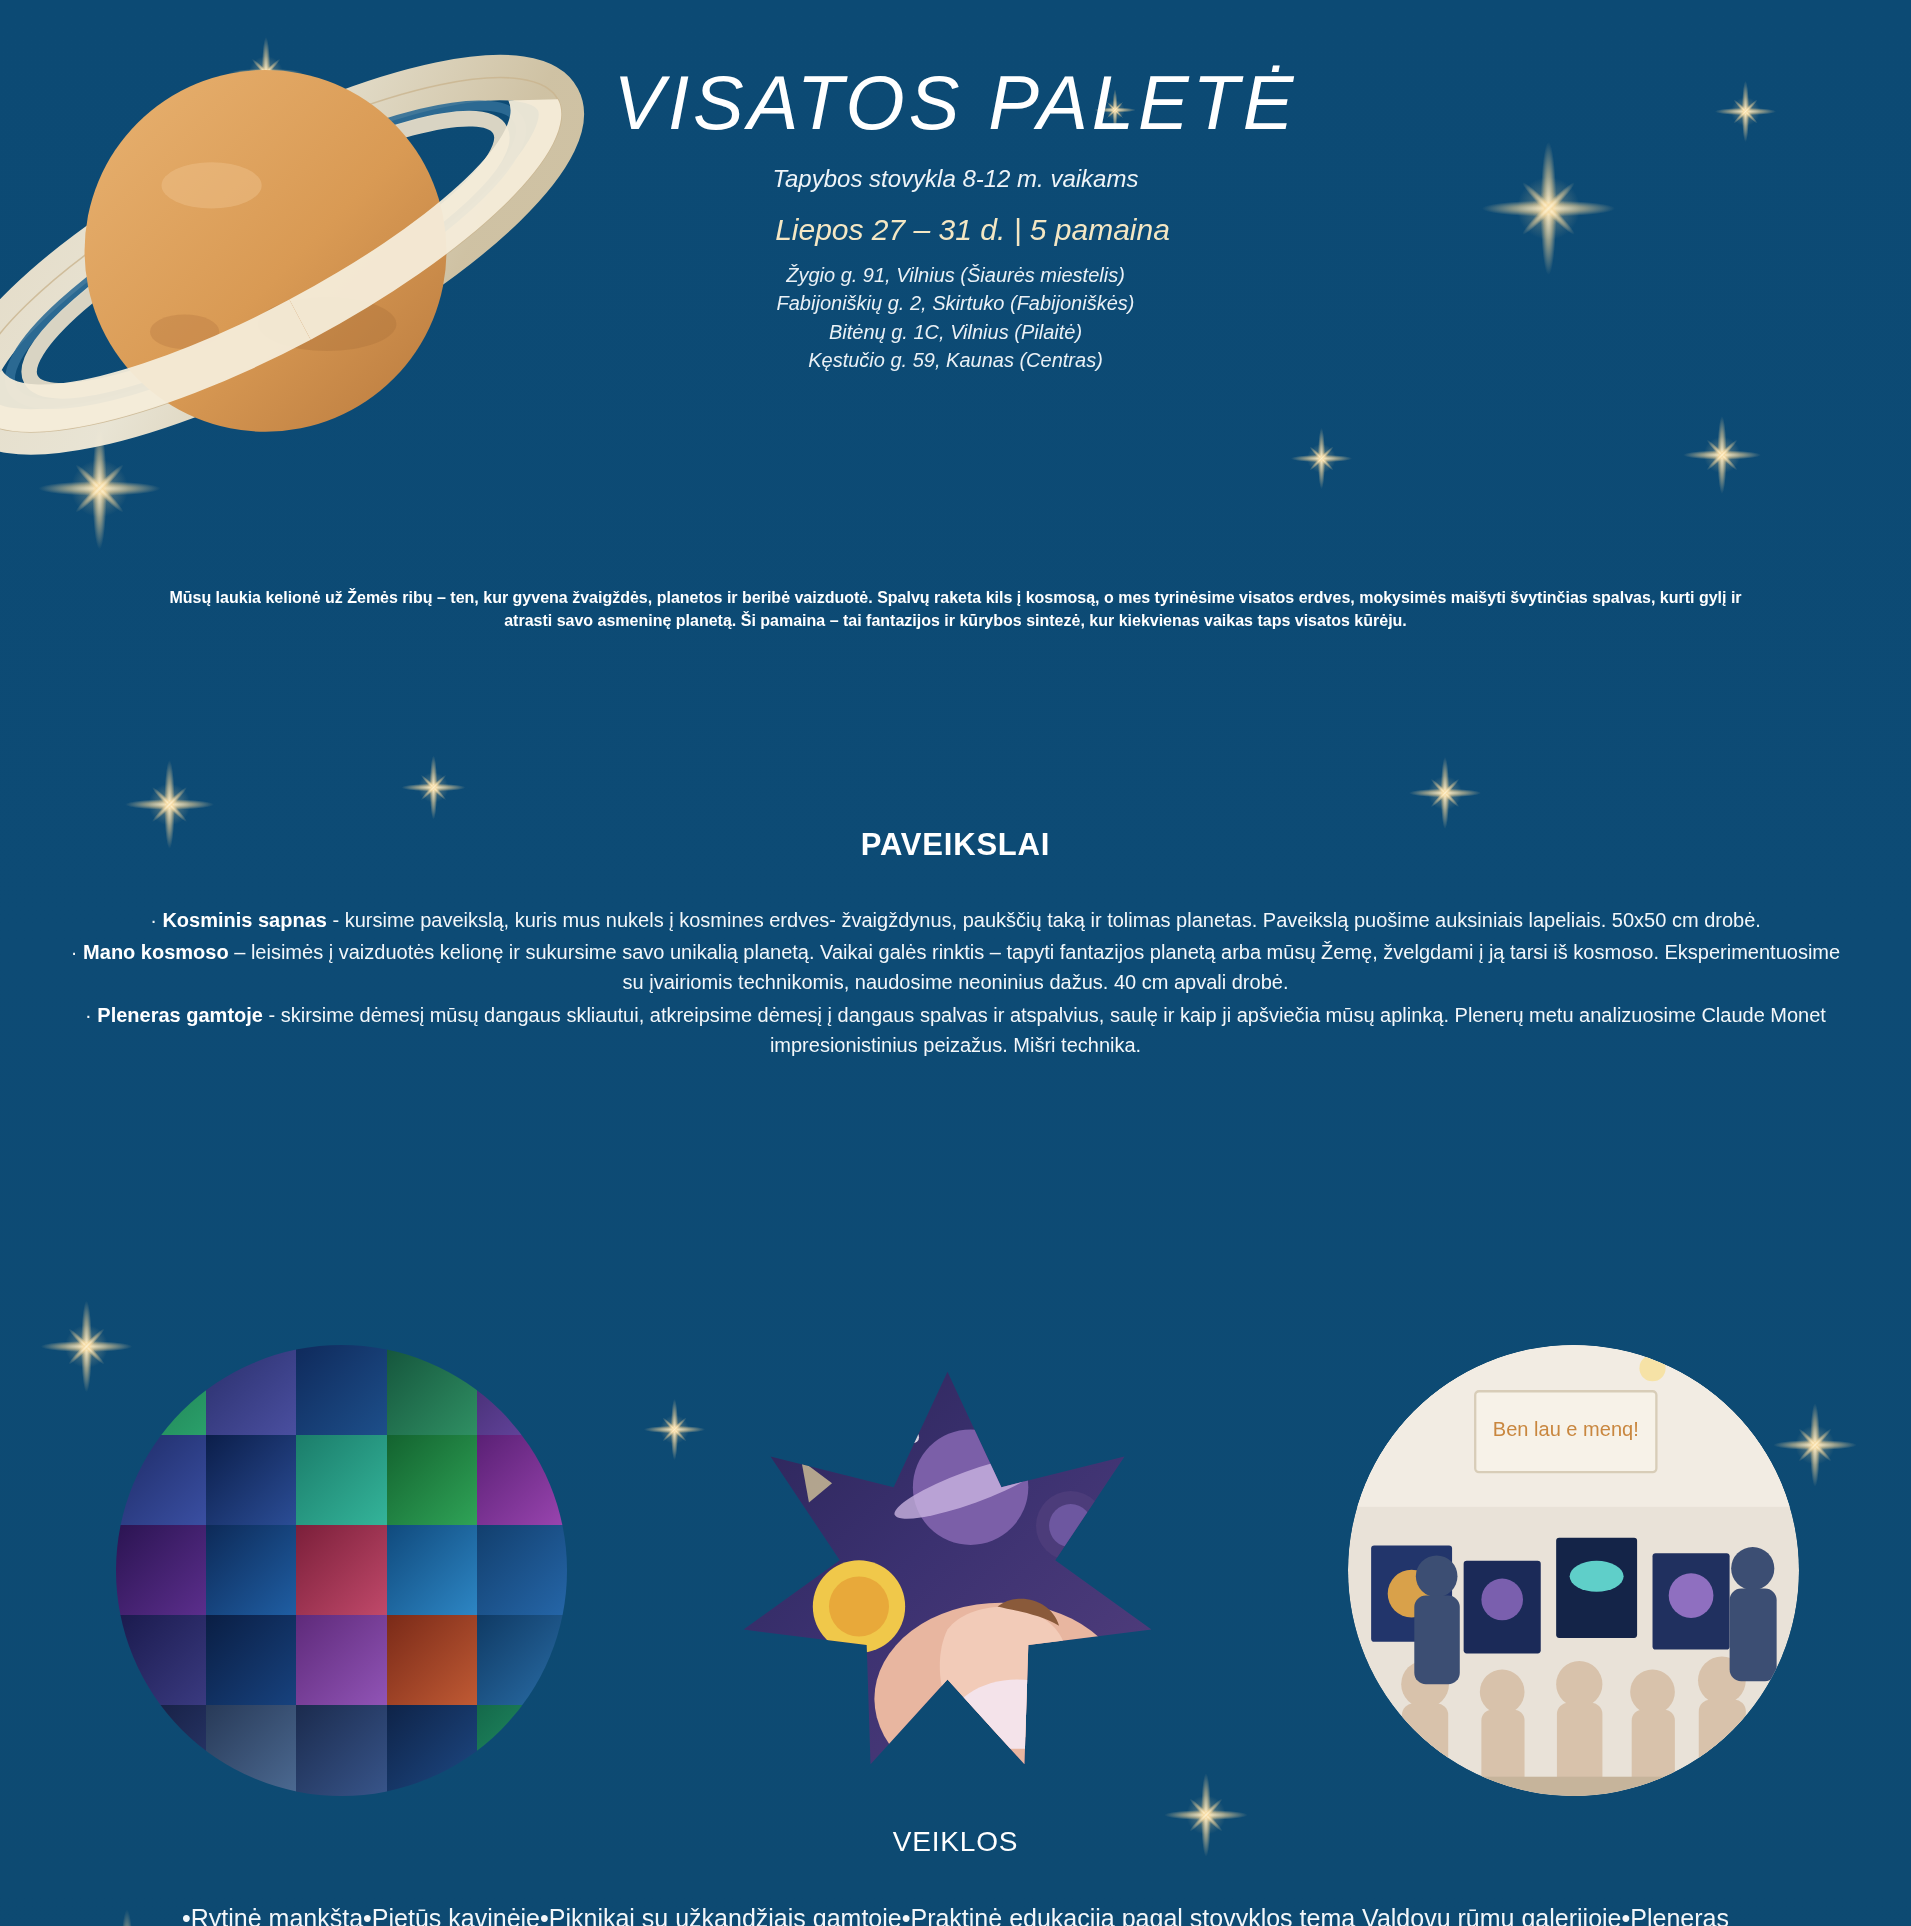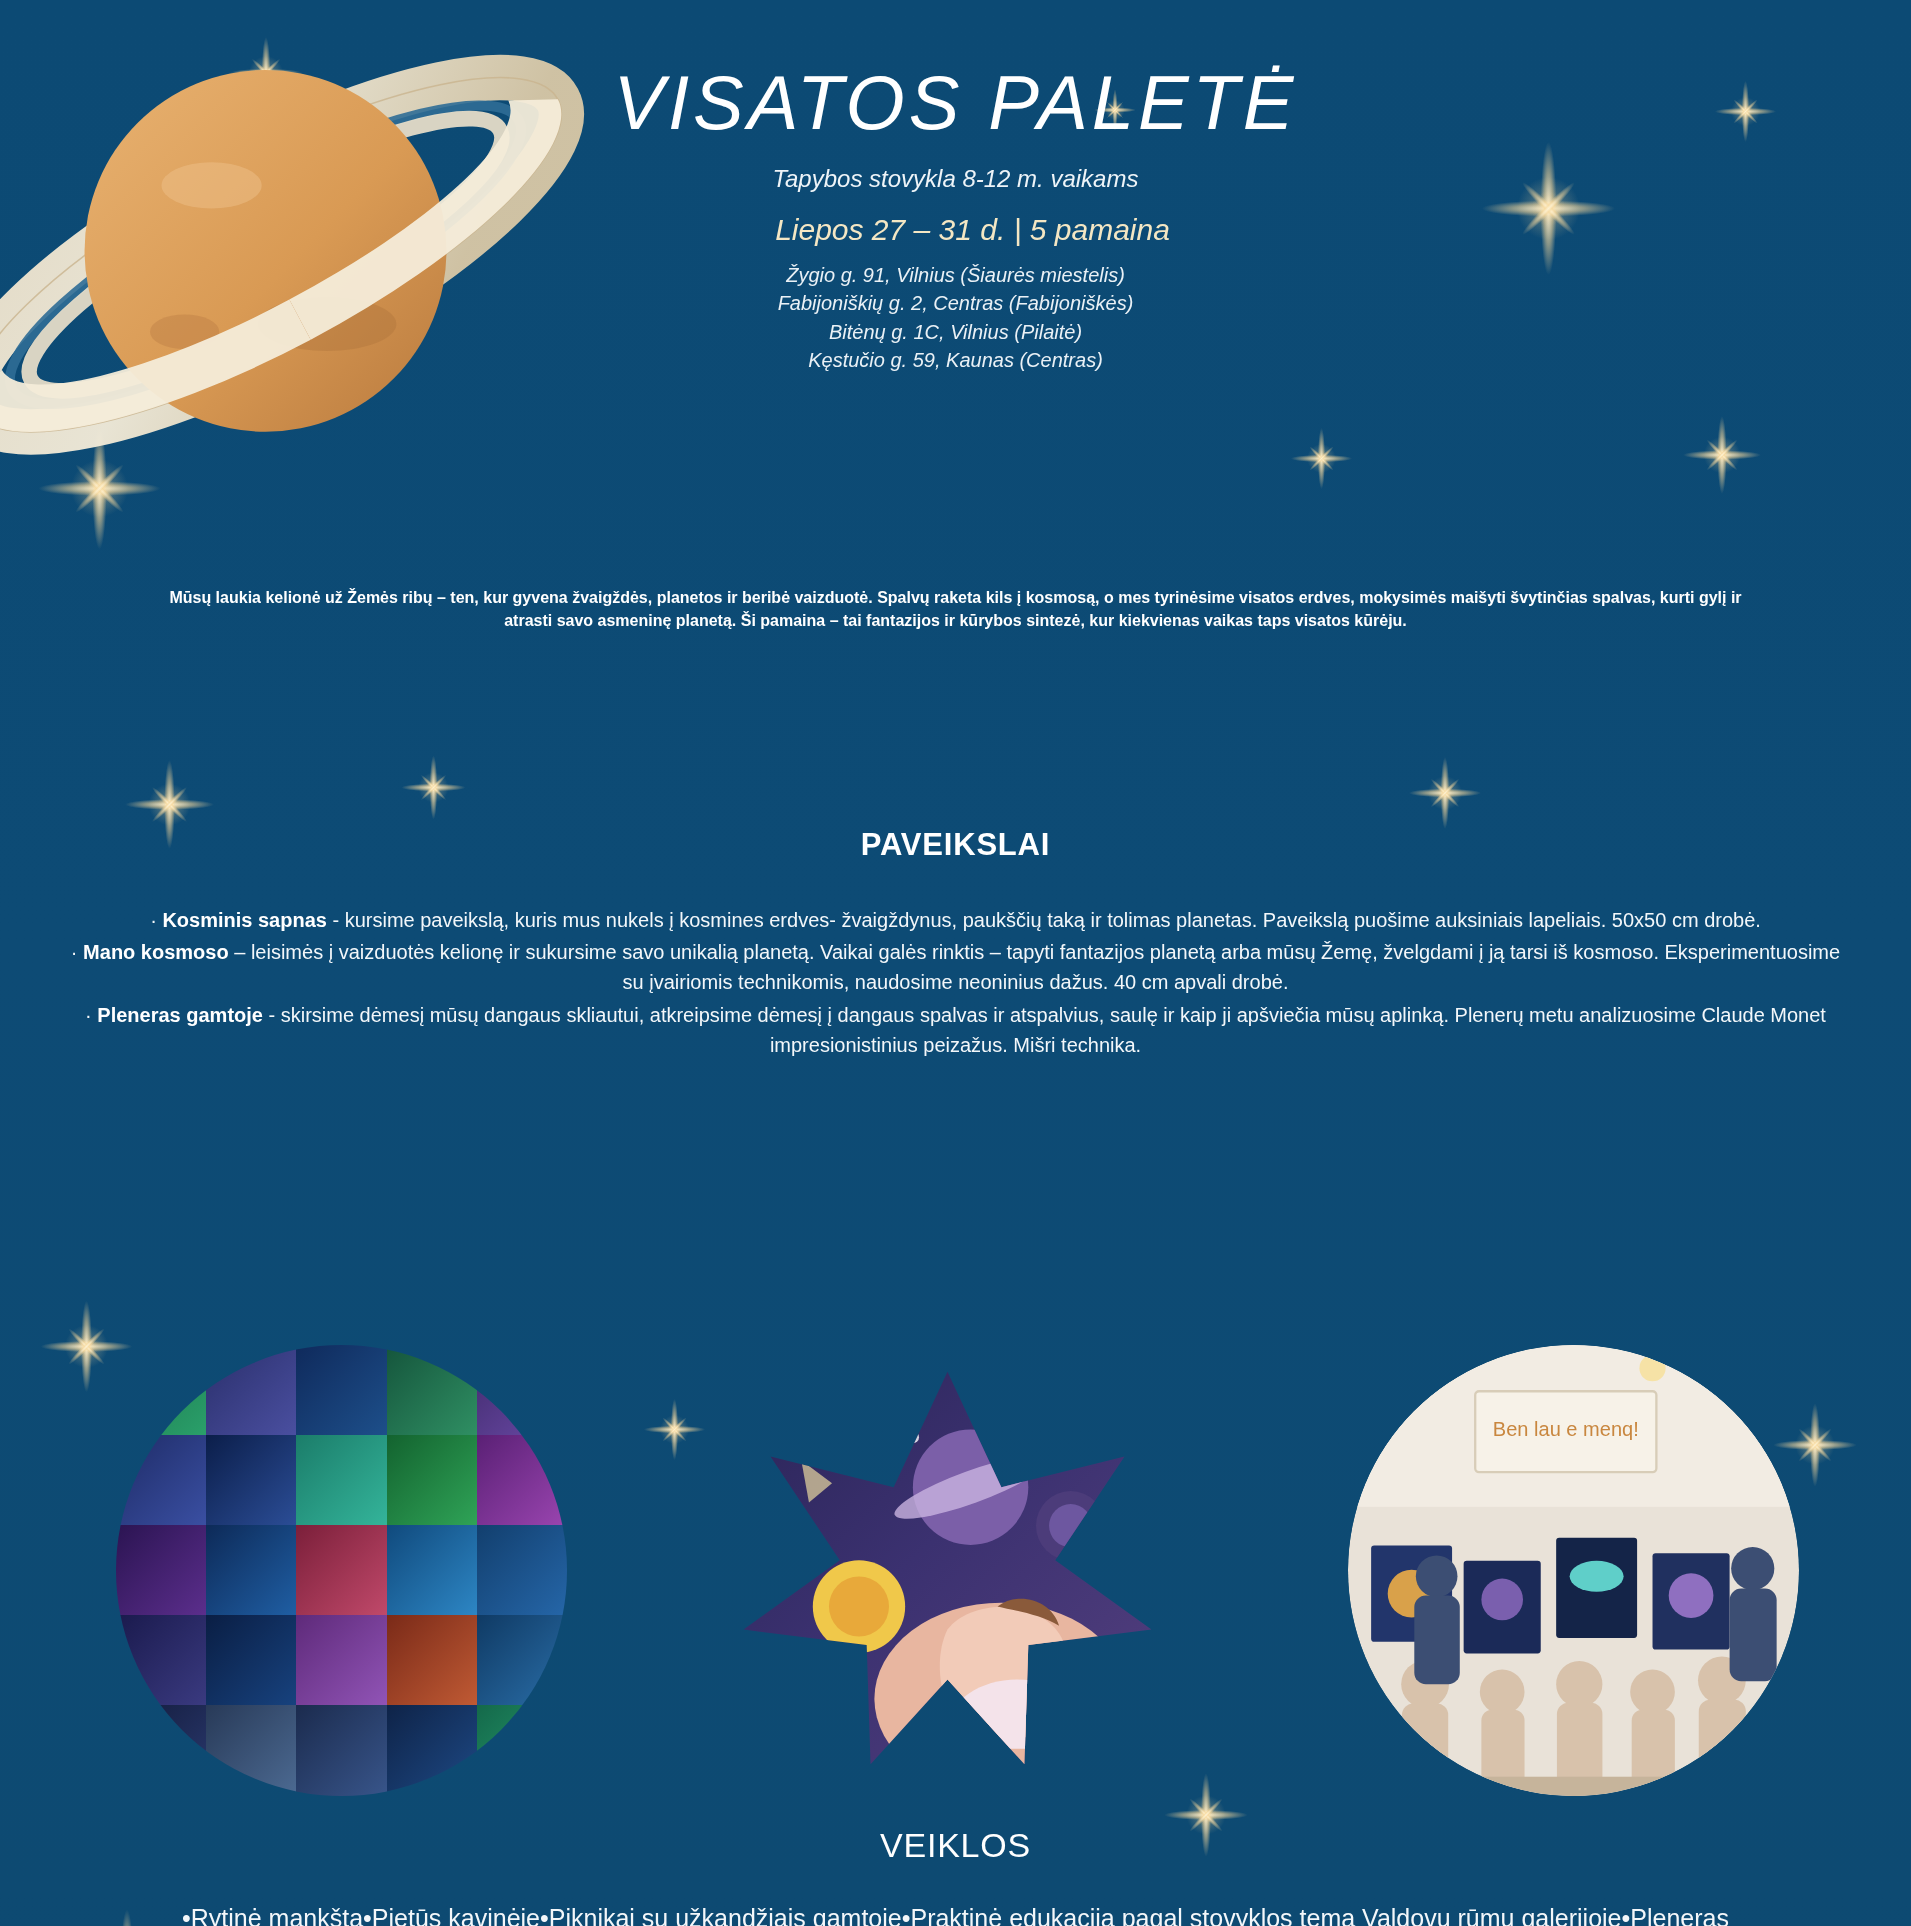--- a/index.html
+++ b/index.html
@@ -159,21 +159,21 @@
   
   .collage {
     width: 100%; height: 100%;
     display: grid;
     grid-template-columns: repeat(5, 1fr);
     grid-template-rows: repeat(5, 1fr);
   }
   .collage div { width: 100%; height: 100%; }
 
   
-  #heading-veiklos { top: 1826px; font-size: 34px; font-weight: 400; }
+  #heading-veiklos { top: 1826px; font-size: 28px; font-weight: 400; }
 
   .veiklos-text {
     position: absolute;
     left: 169px;
     right: 169px;
     top: 1899px;
     text-align: center;
     font-size: 25px;
     line-height: 1.52;
     color: #f3f7fa;
@@ -274,21 +274,21 @@
       <path d="M1760 700 a860 250 0 0 1 -860 250 l0 -118 a745 190 0 0 0 745 -190 z" fill="#f4ecd9" opacity="0.95"></path>
     </g>
   </svg>
 
   <div class="header">
     <h1 class="title">VISATOS PALETĖ</h1>
     <div class="subtitle">Tapybos stovykla 8-12 m. vaikams</div>
     <div class="dates">Liepos 27 – 31 d. | 5 pamaina</div>
     <div class="addresses">
       <div>Žygio g. 91, Vilnius (Šiaurės miestelis)</div>
-      <div>Fabijoniškių g. 2, Centras (Fabijoniškės)</div>
+      <div>Fabijoniškių g. 2, Skirtuko (Fabijoniškės)</div>
       <div>Bitėnų g. 1C, Vilnius (Pilaitė)</div>
       <div>Kęstučio g. 59, Kaunas (Centras)</div>
     </div>
   </div>
 
   <div class="intro">Mūsų laukia kelionė už Žemės ribų – ten, kur gyvena žvaigždės, planetos ir beribė vaizduotė. Spalvų raketa kils į kosmosą, o mes tyrinėsime visatos erdves, mokysimės maišyti švytinčias spalvas, kurti gylį ir atrasti savo asmeninę planetą. Ši pamaina – tai fantazijos ir kūrybos sintezė, kur kiekvienas vaikas taps visatos kūrėju.</div>
 
   <div class="section-heading" id="heading-paveikslai">PAVEIKSLAI</div>
 
   <div class="paintings">

